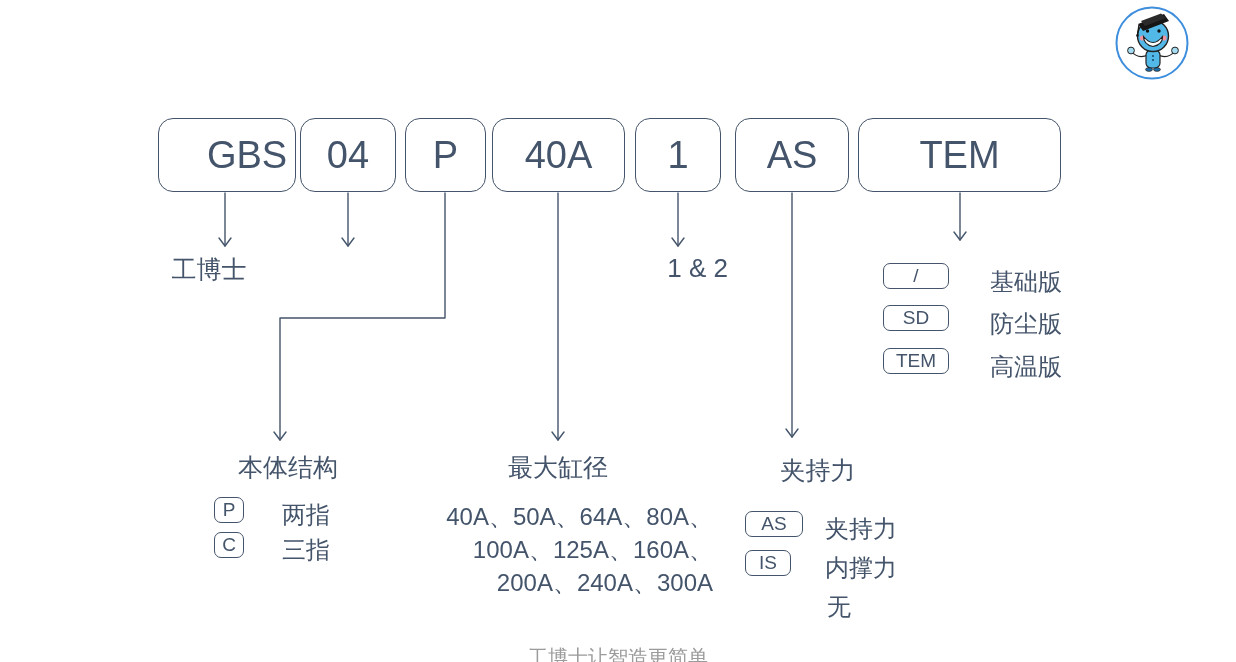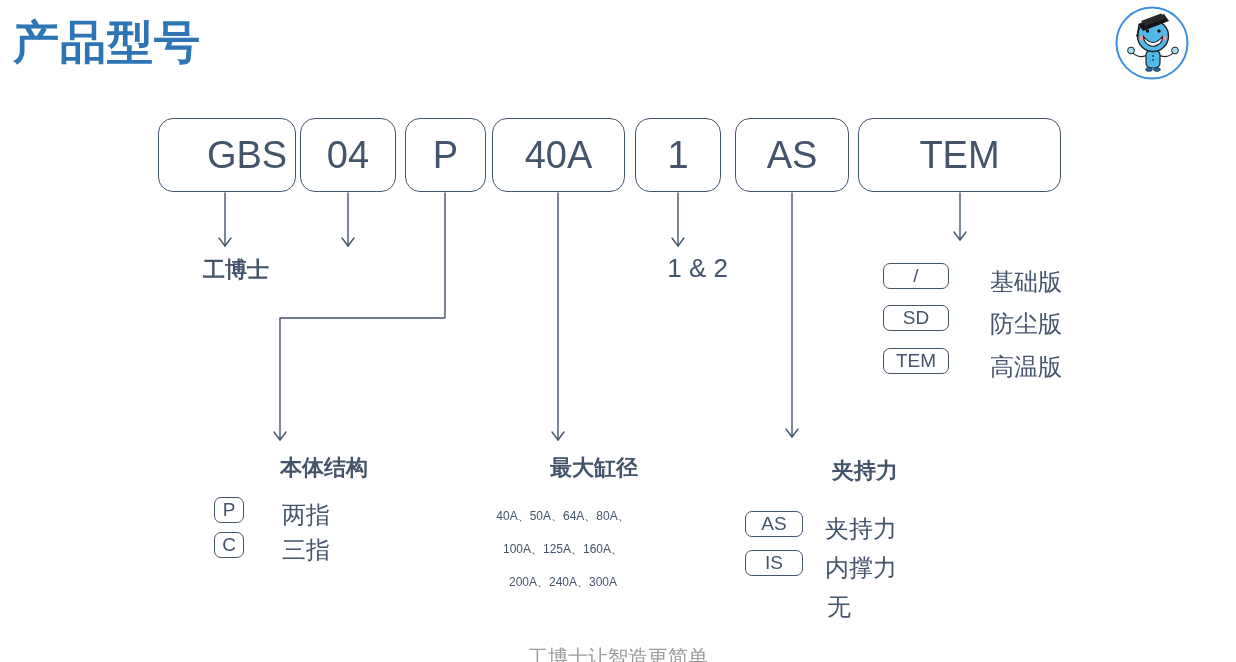--- a/index.html
+++ b/index.html
@@ -11,46 +11,45 @@
     position:absolute;left:13px;top:12px;font-size:46px;font-weight:700;
     color:#2E75B6;letter-spacing:1px;
   }
   .model-box{
     position:absolute;top:118px;height:74px;box-sizing:border-box;
     border:1.6px solid #44546A;border-radius:15px;background:#fff;
     display:flex;align-items:center;justify-content:center;
     font-size:38px;font-weight:300;color:#44546A;
   }
   .diagram-label{position:absolute;color:#44546A;text-align:center;}
-  .label-bold{font-size:22px;font-weight:700;line-height:31px;text-align:right;}
+  .label-bold{font-size:25px;font-weight:400;line-height:31px;}
   .label-light{font-size:26px;font-weight:300;text-align:right;}
   .mini-box{
     position:absolute;box-sizing:border-box;border:1.4px solid #44546A;
     border-radius:7px;background:#fff;display:flex;align-items:center;
     justify-content:center;font-size:19px;color:#44546A;
   }
   .opt-label{position:absolute;font-size:24px;color:#44546A;}
   .bore-list{
-    position:absolute;left:413px;top:500px;width:300px;text-align:center;
-    font-size:12px;line-height:33px;color:#44546A;
+    position:absolute;left:413px;top:500px;width:300px;text-align:right;
+    font-size:24px;line-height:33px;color:#44546A;
   }
   .bore-list span{display:block;}
   .footer-text{
     position:absolute;left:0;top:644px;width:1236px;text-align:center;
     font-size:20px;color:#9B9B9B;
   }
   svg.overlay{position:absolute;left:0;top:0;pointer-events:none;}
   .logo-wrap{position:absolute;left:1114px;top:5px;width:76px;height:76px;}
 </style>
 </head>
 <body>
 
 <div id="canvas">
 
-  <div class="page-title">产品型号</div>
 
   <div class="logo-wrap">
     <svg width="76" height="76" viewBox="0 0 76 76">
       <circle cx="38" cy="38" r="35.5" fill="#ffffff" stroke="#3E8EDE" stroke-width="2"></circle>
 
       <path d="M34,50 C27,53 21,51 17,46" fill="none" stroke="#222" stroke-width="1.2"></path>
       <path d="M44,50 C51,53 57,51 61,46" fill="none" stroke="#222" stroke-width="1.2"></path>
       <circle cx="17" cy="45.5" r="3.4" fill="#A5DCF2" stroke="#222" stroke-width="1"></circle>
       <circle cx="61" cy="45.5" r="3.4" fill="#A5DCF2" stroke="#222" stroke-width="1"></circle>
 
@@ -119,19 +118,19 @@
   <div class="diagram-label label-bold" style="left:478px;top:452px;width:160px;">最大缸径</div>
   <div class="bore-list">
     <span>40A、50A、64A、80A、</span>
     <span>100A、125A、160A、</span>
     <span>200A、240A、300A</span>
   </div>
 
   <div class="diagram-label label-bold" style="left:738px;top:455px;width:160px;">夹持力</div>
   <div class="mini-box" style="left:745px;top:511px;width:58px;height:26px;">AS</div>
   <div class="opt-label" style="left:825px;top:513px;">夹持力</div>
-  <div class="mini-box" style="left:745px;top:550px;width:58px;height:26px;">IS</div>
+  <div class="mini-box" style="left:745px;top:550px;width:46px;height:26px;">IS</div>
   <div class="opt-label" style="left:825px;top:552px;">内撑力</div>
   <div class="opt-label" style="left:827px;top:591px;">无</div>
 
   <div class="footer-text">工博士让智造更简单</div>
 
 </div>
 
 </body></html>

